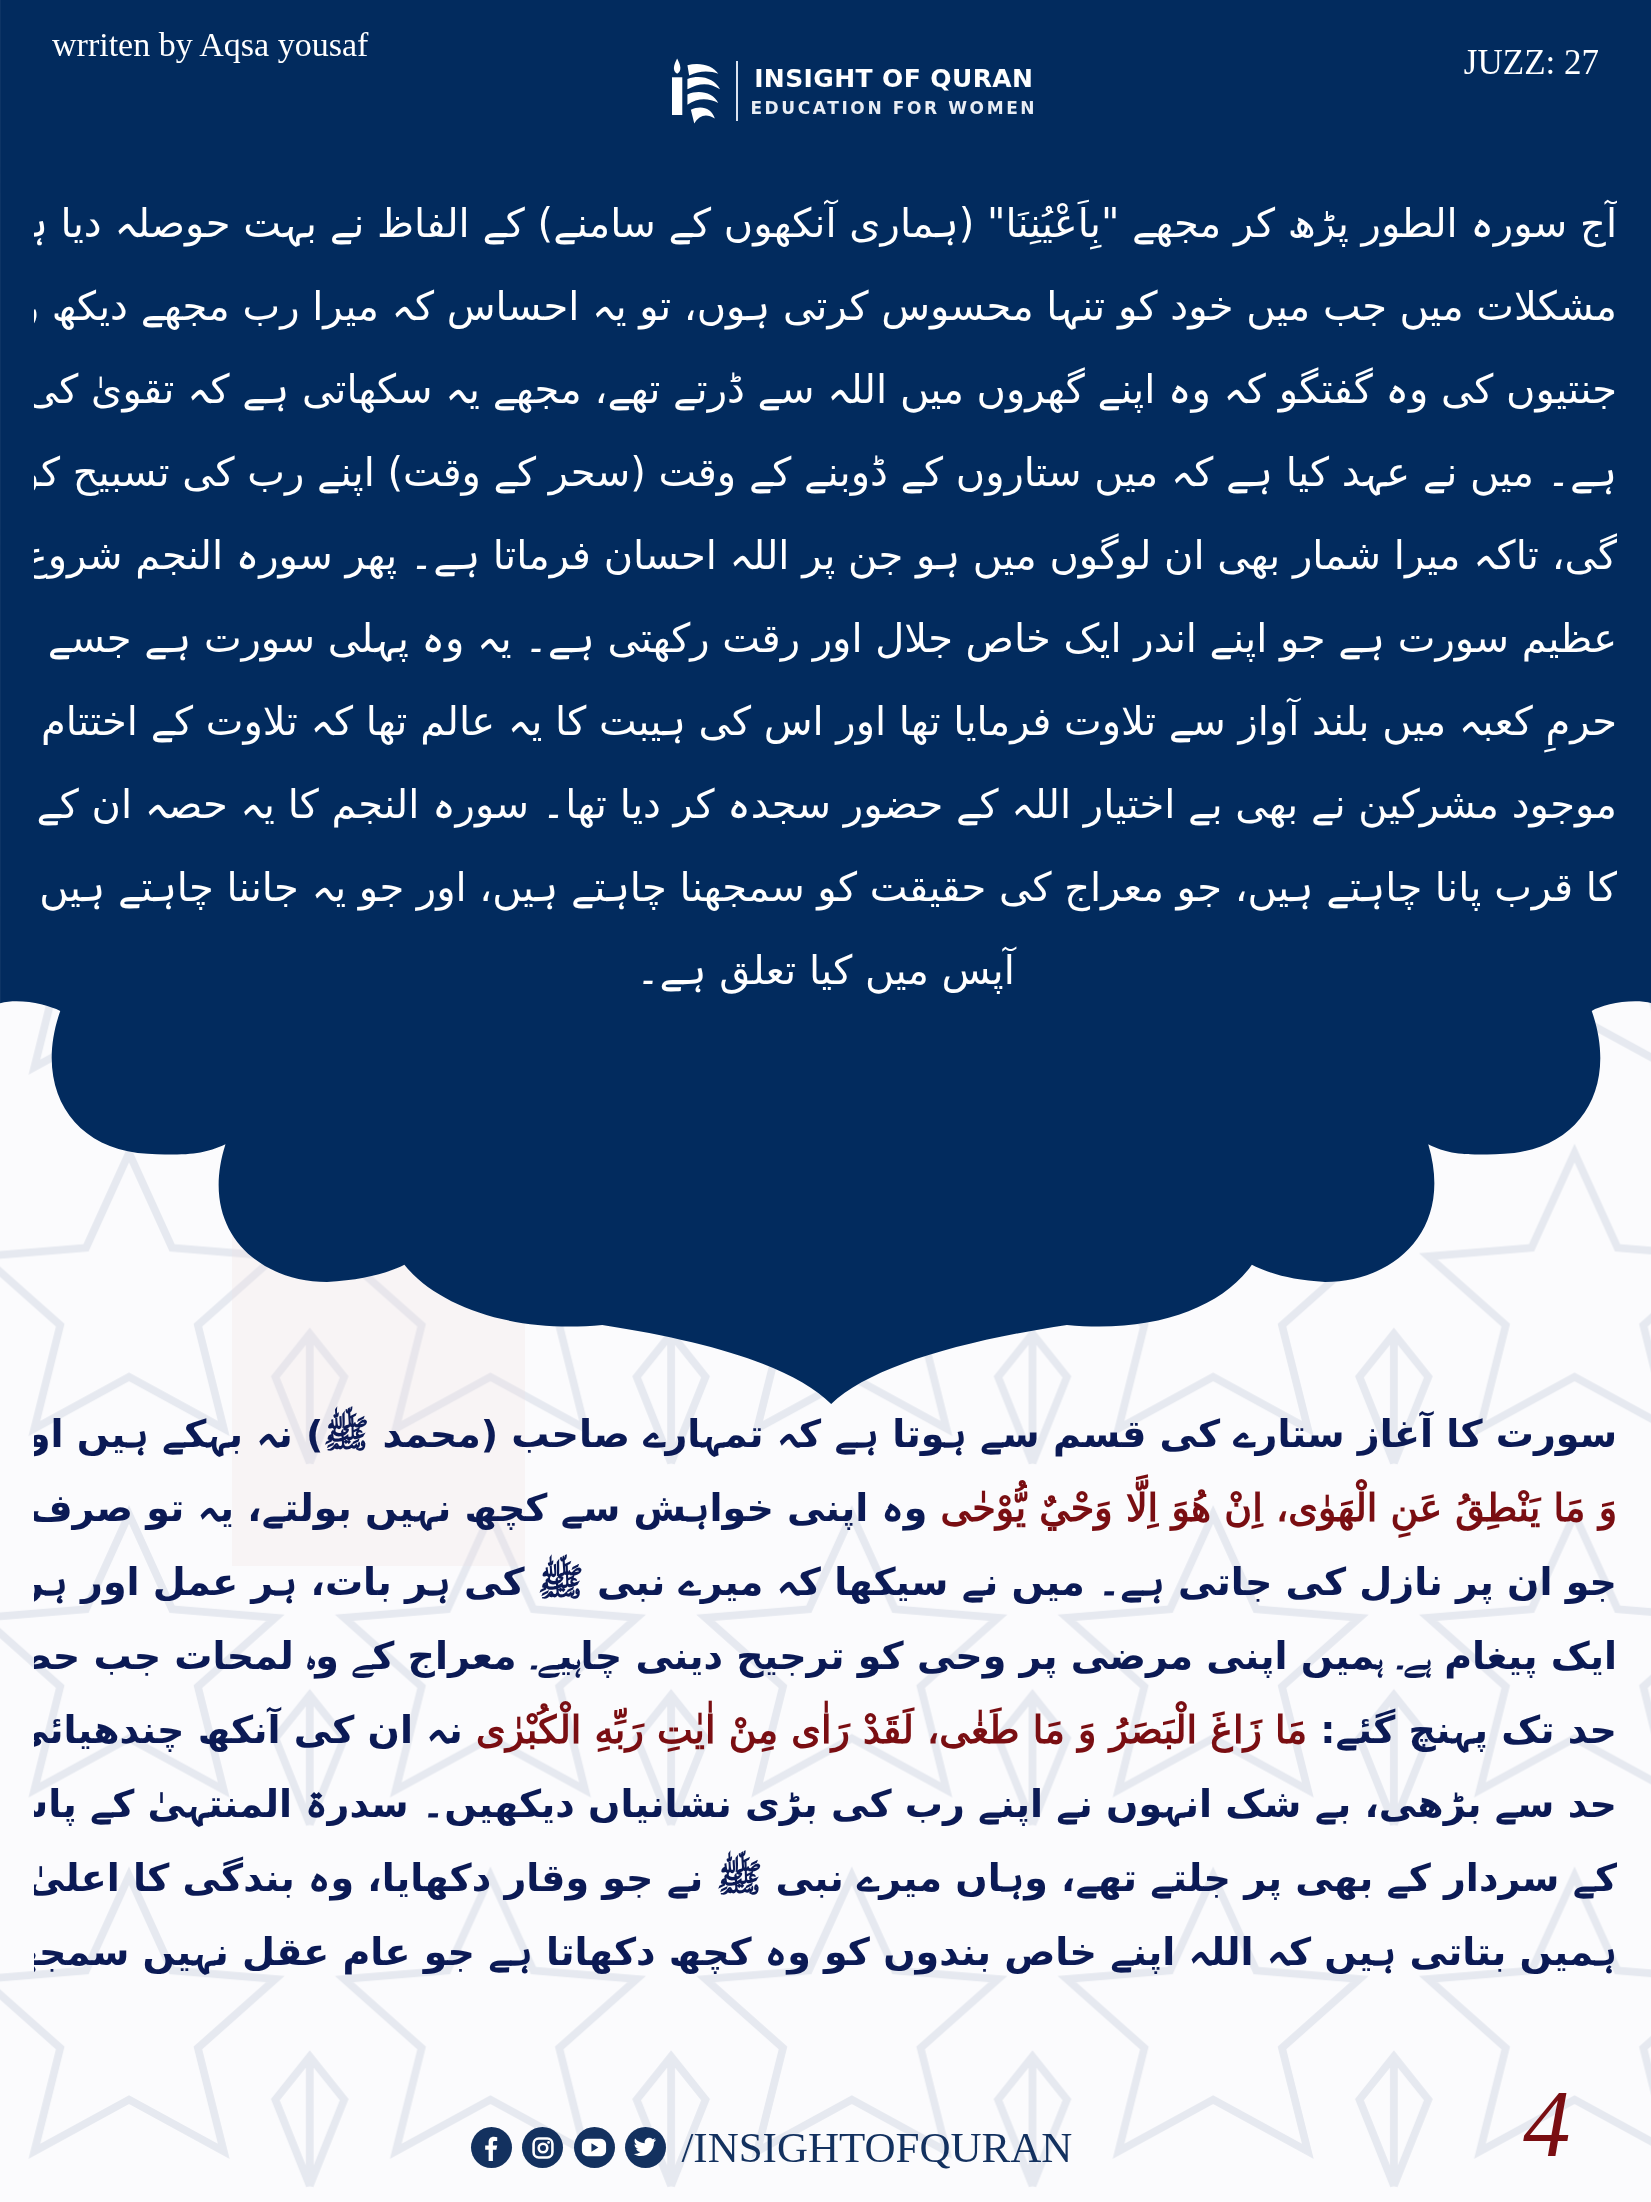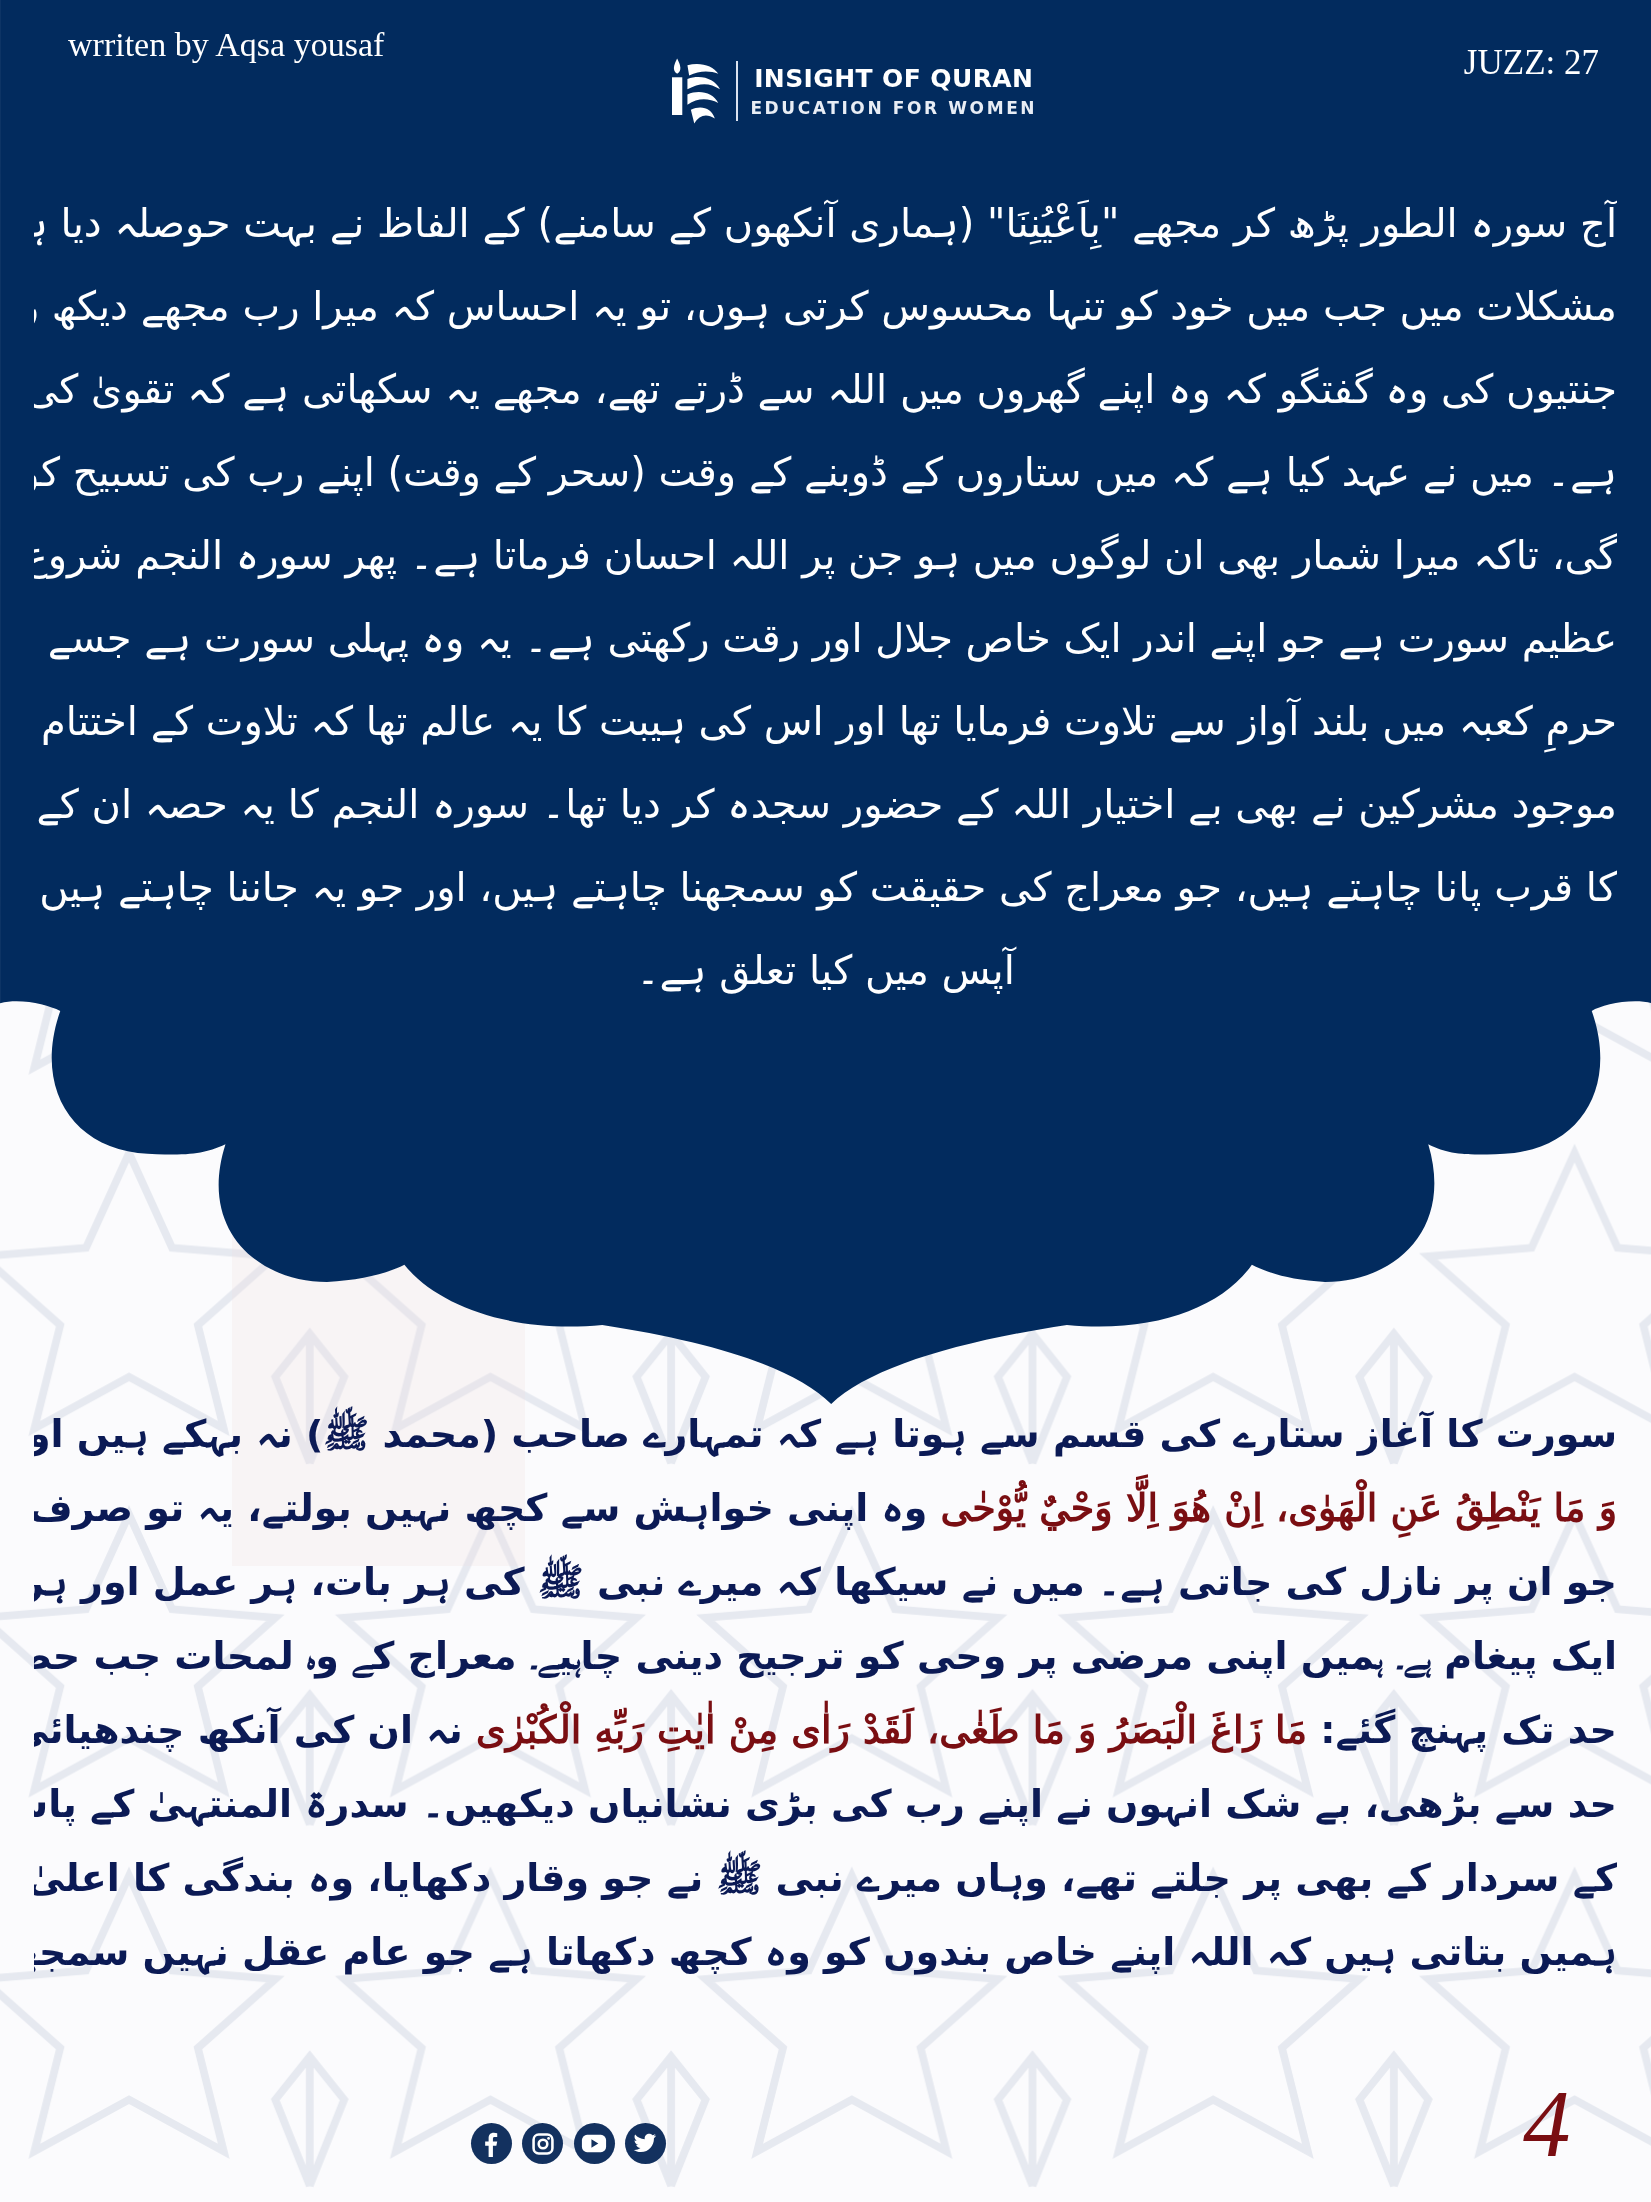--- a/index.html
+++ b/index.html
@@ -5,21 +5,21 @@
   html, body { margin:0; padding:0; }
   body {
     width:1652px; height:2203px; position:relative; overflow:hidden;
     background:#fbfbfd;
     font-family:"DejaVu Sans", sans-serif;
   }
   .bg-pattern { position:absolute; left:0; top:0; width:1652px; height:2203px; z-index:0; }
   .bg-tint { position:absolute; left:232px; top:1205px; width:293px; height:361px; background:rgba(240,225,225,0.25); z-index:0; }
   .banner-shape { position:absolute; left:0; top:0; width:1652px; height:1411px; z-index:1; }
   .header-left {
-    position:absolute; left:68px; top:26px; z-index:3;
+    position:absolute; left:52px; top:26px; z-index:3;
     font-family:"Liberation Serif", serif; font-size:34px; color:#ffffff;
   }
   .header-right {
     position:absolute; right:53px; top:43px; z-index:3;
     font-family:"Liberation Serif", serif; font-size:35px; color:#ffffff;
   }
   .logo { position:absolute; left:670px; top:55px; z-index:3; display:flex; align-items:center; }
   .logo-mark { width:52px; height:72px; }
   .logo-divider { width:2.6px; height:60px; background:#dbe3f0; margin:0 12px 0 13.8px; }
   .logo-text { display:flex; flex-direction:column; align-items:center; }
@@ -149,14 +149,15 @@
     <svg width="26" height="19" viewBox="0 0 30 22" xmlns="http://www.w3.org/2000/svg">
         <rect x="1" y="1" width="28" height="20" rx="6" fill="#fff"></rect>
         <polygon points="12,6 20,11 12,16" fill="#13315f"></polygon>
       </svg>
   </span>
   <span class="social-icon">
     <svg width="24" height="20.6" viewBox="0 0 28 24" xmlns="http://www.w3.org/2000/svg">
         <path d="M27,3 C26,3.5 25,3.8 24,4 C25,3.3 25.8,2.3 26.2,1.2 C25.2,1.8 24,2.3 22.8,2.5 C21.8,1.4 20.4,0.8 19,0.8 C16,0.8 13.6,3.2 13.6,6.2 C13.6,6.6 13.6,7 13.7,7.4 C9.2,7.2 5.2,5 2.5,1.8 C2,2.6 1.8,3.5 1.8,4.5 C1.8,6.4 2.8,8 4.2,9 C3.3,9 2.5,8.7 1.8,8.3 C1.8,11 3.6,13.2 6.1,13.7 C5.6,13.8 5.1,13.9 4.6,13.9 C4.3,13.9 3.9,13.9 3.6,13.8 C4.3,16 6.3,17.5 8.7,17.6 C6.8,19 4.5,19.9 2,19.9 C1.6,19.9 1.2,19.9 0.8,19.8 C3.2,21.3 6,22.2 9.1,22.2 C19,22.2 24.4,14 24.4,6.9 L24.4,6.2 C25.5,5.4 26.4,4.3 27,3Z" fill="#fff"></path>
       </svg>
   </span>
+  <span class="social-handle">/INSIGHTOFQURAN</span>
 </div>
 
 
 </body></html>

